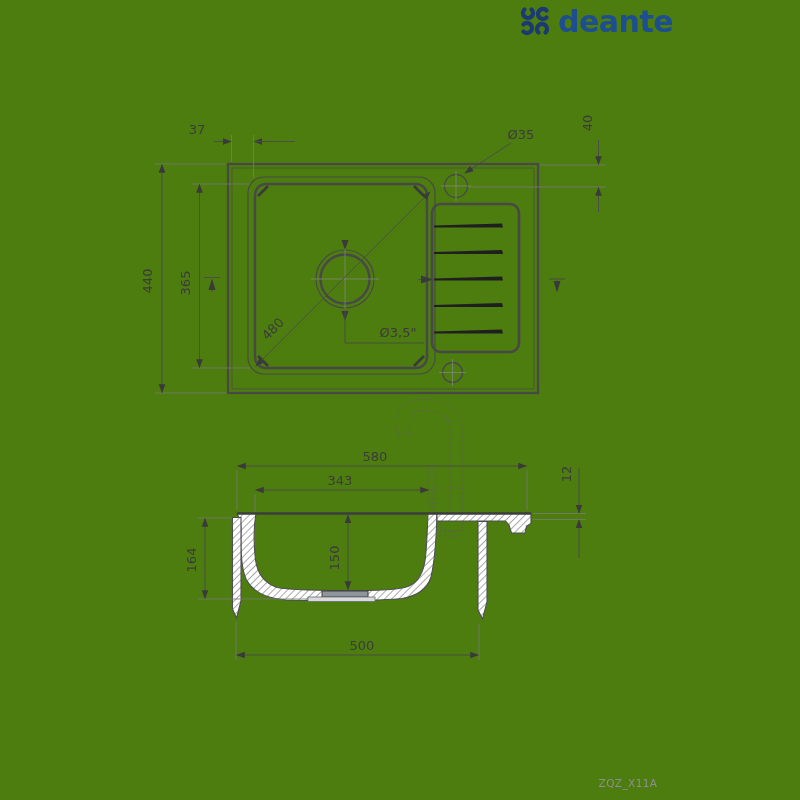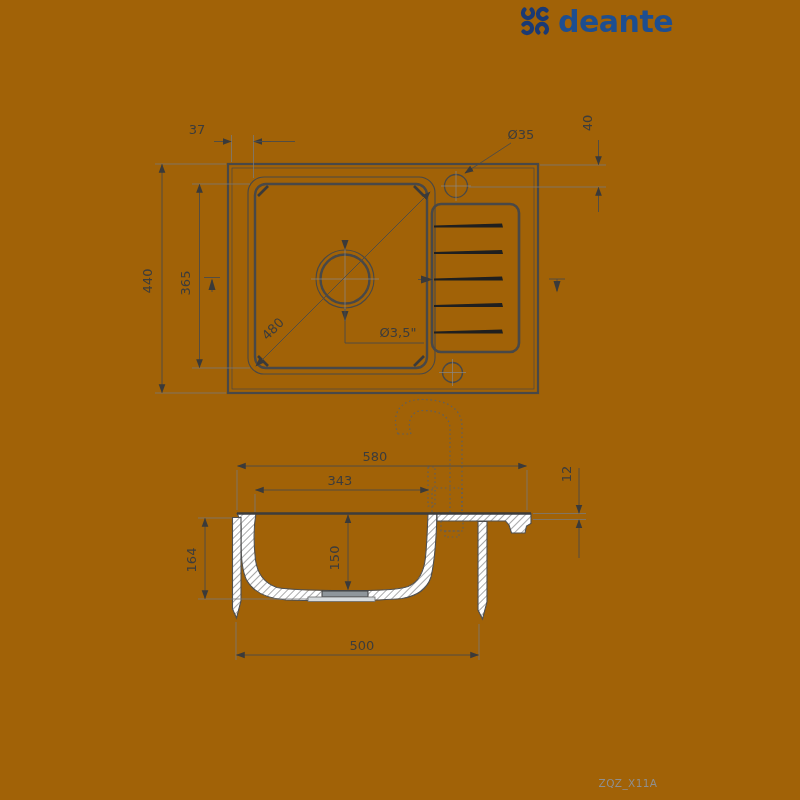--- a/index.html
+++ b/index.html
@@ -1,16 +1,16 @@
 <!DOCTYPE html>
 <html><head>
 <meta charset="utf-8">
 <style>
   html,body{margin:0;padding:0;background:#fff;}
-  .canvas{position:relative;width:800px;height:800px;background:#a16207;overflow:hidden;
+  .canvas{position:relative;width:800px;height:800px;background:#4d7c0f;overflow:hidden;
           font-family:"DejaVu Sans",sans-serif;}
   svg{position:absolute;left:0;top:0;}
   .dim{font:13px "DejaVu Sans",sans-serif;fill:#3c3c3c;}
   .brand-text{font:bold 30px "DejaVu Sans",sans-serif;fill:#1d4e91;letter-spacing:-0.5px;}
   .code{font:10.5px "DejaVu Sans",sans-serif;fill:#8f8f8f;letter-spacing:0.4px;}
   .thin{stroke:#7a7a7a;stroke-width:0.8;fill:none;}
   .dimline{stroke:#4b4b4b;stroke-width:0.9;fill:none;}
   .cross{stroke:#8a8a8a;stroke-width:0.7;fill:none;}
   .outline{stroke:#484848;fill:none;}
   .hatched{fill:url(#hatch);stroke:#4f4f4f;stroke-width:1.1;}

